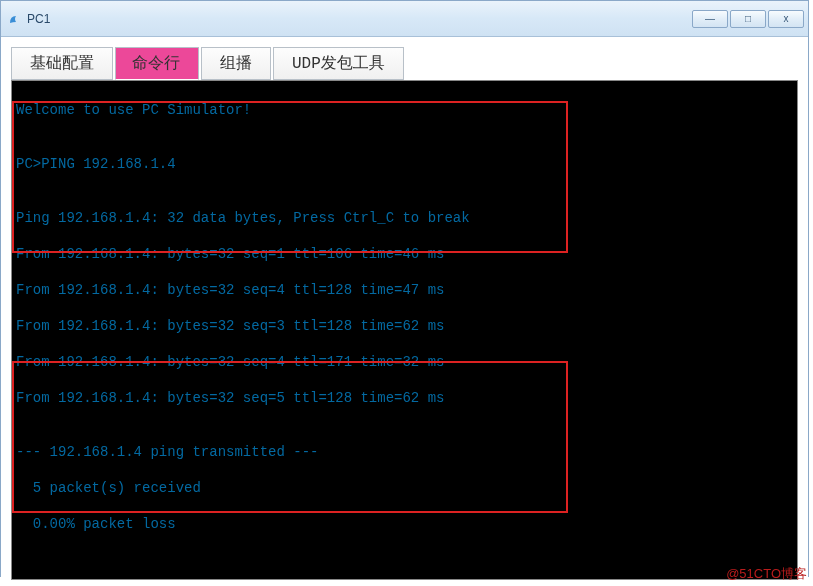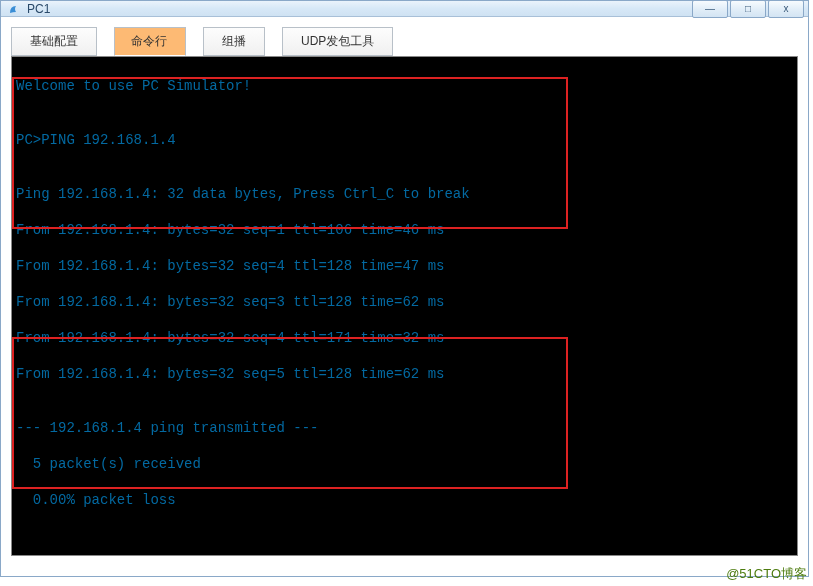--- a/index.html
+++ b/index.html
@@ -12,21 +12,21 @@
   position: relative;
 }
 .window {
   border: 1px solid #8aa8c8;
   width: 809px;
   height: 577px;
   margin: 0;
 }
 .titlebar {
   background: linear-gradient(to bottom, #eaf3fb 0%, #d7e8f7 50%, #cfe2f3 100%);
-  height: 16px;
+  height: 36px;
   display: flex;
   align-items: center;
   padding: 0 4px 0 6px;
   border-bottom: 1px solid #a8c0d8;
 }
 .titlebar-icon {
   width: 16px;
   height: 16px;
   margin-right: 4px;
   display: flex;
@@ -60,30 +60,31 @@
 }
 .tabbar {
   background: #fff;
   padding: 10px 10px 0 10px;
   display: flex;
   gap: 0;
   border-bottom: none;
 }
 .tab {
   padding: 5px 18px;
-  font-size: 12px;
+  font-size: 16px;
   border: 1px solid #b8c0c8;
   background: linear-gradient(to bottom, #fdfdfd 0%, #f0f0f0 100%);
   color: #333;
   cursor: pointer;
-  margin-right: 17px;
+  margin-right: 2px;
   border-bottom: 1px solid #b8c0c8;
+  font-family: Liberation Mono, monospace;
 }
 .tab.active {
-  background: #fdba74;
+  background: #ec4899;
   border-bottom: 1px solid #fff;
   padding-left: 16px;
 }
 .terminal-wrap {
   padding: 0 10px 10px 10px;
   background: #fff;
 }
 .terminal {
   background: #000;
   color: #0369a1;
@@ -100,21 +101,21 @@
 .term-line { white-space: pre; }
 .redbox {
   position: absolute;
   border: 2px solid #d22;
   pointer-events: none;
 }
 .watermark {
   position: absolute;
   right: 6px;
   bottom: 3px;
-  color: #4d7c0f;
+  color: #b91c1c;
   font-size: 13px;
   font-family: Arial, sans-serif;
   z-index: 50;
 }
 </style>
 </head>
 <body>
 
 <div class="window">
 

